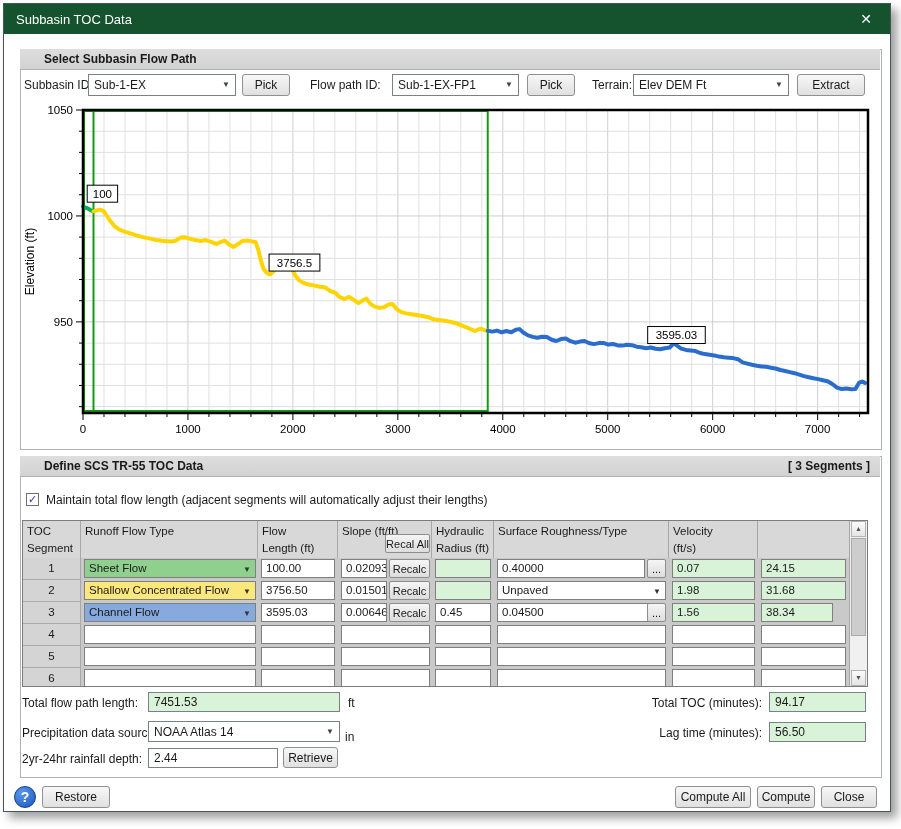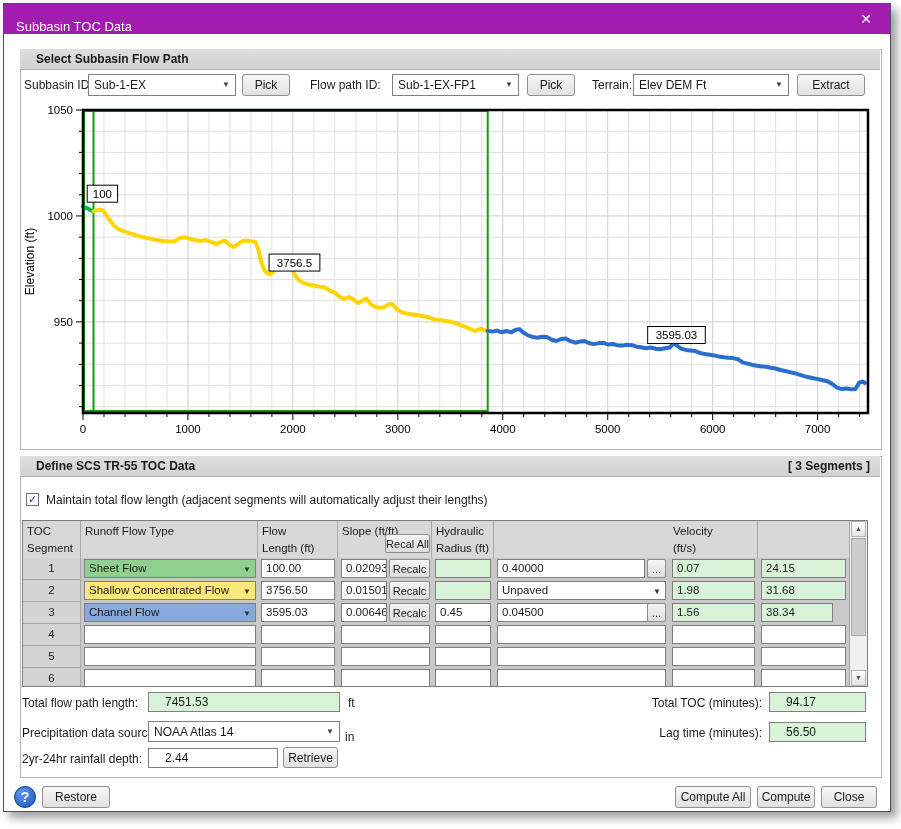--- a/index.html
+++ b/index.html
@@ -1,30 +1,30 @@
 <!DOCTYPE html>
 <html><head>
 <meta charset="utf-8">
 <style>
   html,body{margin:0;padding:0;background:#ffffff;}
   .stage{position:relative;width:901px;height:829px;background:#fff;font-family:"Liberation Sans",sans-serif;color:#1a1a1a;overflow:hidden;}
   .dialog{position:absolute;left:3px;top:3px;width:886px;height:807px;background:#ffffff;border:1px solid #4a525c;box-shadow:6px 6px 9px rgba(0,0,0,0.38);}
-  .titlebar{position:absolute;left:0;top:0;right:0;height:30px;background:#a21caf;display:flex;align-items:flex-end;}
+  .titlebar{position:absolute;left:0;top:0;right:0;height:30px;background:#14532d;display:flex;align-items:center;}
   .titlebar .title{color:#ffffff;font-size:13px;padding-left:12px;}
   .titlebar .close{position:absolute;right:14px;top:5px;width:20px;height:20px;color:#ffffff;font-size:14px;text-align:center;line-height:20px;cursor:pointer;}
   .client{position:absolute;left:0;top:30px;right:0;bottom:0;background:#ffffff;}
   .abs{position:absolute;}
   .groupbox{position:absolute;border:1px solid #b2b2b2;background:#ffffff;}
-  .grouphdr{position:absolute;height:21px;background:linear-gradient(#dedede,#d2d2d2);border-bottom:1px solid #b2b2b2;font-size:12px;font-weight:bold;line-height:21px;padding-left:16px;box-sizing:border-box;display:flex;justify-content:space-between;}
+  .grouphdr{position:absolute;height:21px;background:linear-gradient(#dedede,#d2d2d2);border-bottom:1px solid #b2b2b2;font-size:12px;font-weight:bold;line-height:21px;padding-left:24px;box-sizing:border-box;display:flex;justify-content:space-between;}
   .grouphdr .badge{font-weight:bold;padding-right:10px;}
   .lbl{position:absolute;font-size:12px;line-height:22px;white-space:nowrap;}
   .combo{position:absolute;height:22px;background:#ffffff;border:1px solid #7a8087;box-sizing:border-box;font-size:12px;line-height:20px;padding-left:5px;}
   .combo .arr{position:absolute;right:5px;top:0;font-size:8px;line-height:20px;color:#404040;}
   .btn{position:absolute;height:22px;background:linear-gradient(#f7f7f7,#e0e0e0);border:1px solid #909090;border-radius:3px;font-size:12px;text-align:center;box-sizing:border-box;display:flex;align-items:center;justify-content:center;cursor:pointer;}
-  .input{position:absolute;height:20px;background:#fff;border:1px solid #7a8087;box-sizing:border-box;font-size:12px;line-height:18px;padding-left:16px;}
+  .input{position:absolute;height:20px;background:#fff;border:1px solid #7a8087;box-sizing:border-box;font-size:12px;line-height:18px;padding-left:5px;}
   .greenfield{background:#d9f3d9;}
   .checkbox{position:absolute;width:13px;height:13px;background:#fff;border:1px solid #707070;box-sizing:border-box;text-align:center;line-height:11px;font-size:11px;color:#20409a;cursor:pointer;}
   .toc-table{position:absolute;background:#c9c9c9;border:1px solid #7c7c7c;box-sizing:border-box;overflow:hidden;}
   .thead{position:absolute;left:0;top:0;height:37px;background:#d8d8d8;border-bottom:1px solid #9a9a9a;}
   .hcell{position:absolute;top:0;height:37px;border-right:1px solid #a8a8a8;box-sizing:border-box;font-size:11.5px;}
   .hcell span{display:block;line-height:13px;padding:4px 0 0 4px;white-space:nowrap;}
   .trow{position:absolute;left:0;width:100%;height:22px;background:#c9c9c9;}
   .segcell{position:absolute;left:0;top:0;width:58px;height:22px;background:#d4d4d4;border-right:1px solid #a8a8a8;border-bottom:1px solid #aaaaaa;box-sizing:border-box;text-align:center;font-size:11.5px;line-height:21px;}
   .cellbox{position:absolute;top:1px;height:19px;background:#ffffff;border:1px solid #7f7f7f;box-sizing:border-box;font-size:11.5px;line-height:17px;padding-left:4px;white-space:nowrap;overflow:hidden;}
   .cellbox .arr{position:absolute;right:4px;top:1px;font-size:8px;color:#333;}
@@ -240,20 +240,23 @@
               <span>Flow</span>
               <span>Length (ft)</span>
             </div>
             <div class="hcell" style="left:315px;width:94px">
               <span>Slope (ft/ft)</span>
             </div>
             <div class="hcell" style="left:409px;width:62px">
               <span>Hydraulic</span>
               <span>Radius (ft)</span>
             </div>
+            <div class="hcell" style="left:471px;width:175px">
+              <span>Surface Roughness/Type</span>
+            </div>
             <div class="hcell" style="left:646px;width:89px">
               <span>Velocity</span>
               <span>(ft/s)</span>
             </div>
             <div class="minibtn" style="left:362px;top:13px;width:45px">Recal All</div>
           </div>
           <div class="trow" style="top:37px">
             <div class="segcell" style="">1</div>
             <div class="cellbox" style="left:61px;width:172px;background:#8fd08f">Sheet Flow<span class="arr">▼</span></div>
             <div class="cellbox" style="left:238px;width:74px">100.00</div>

